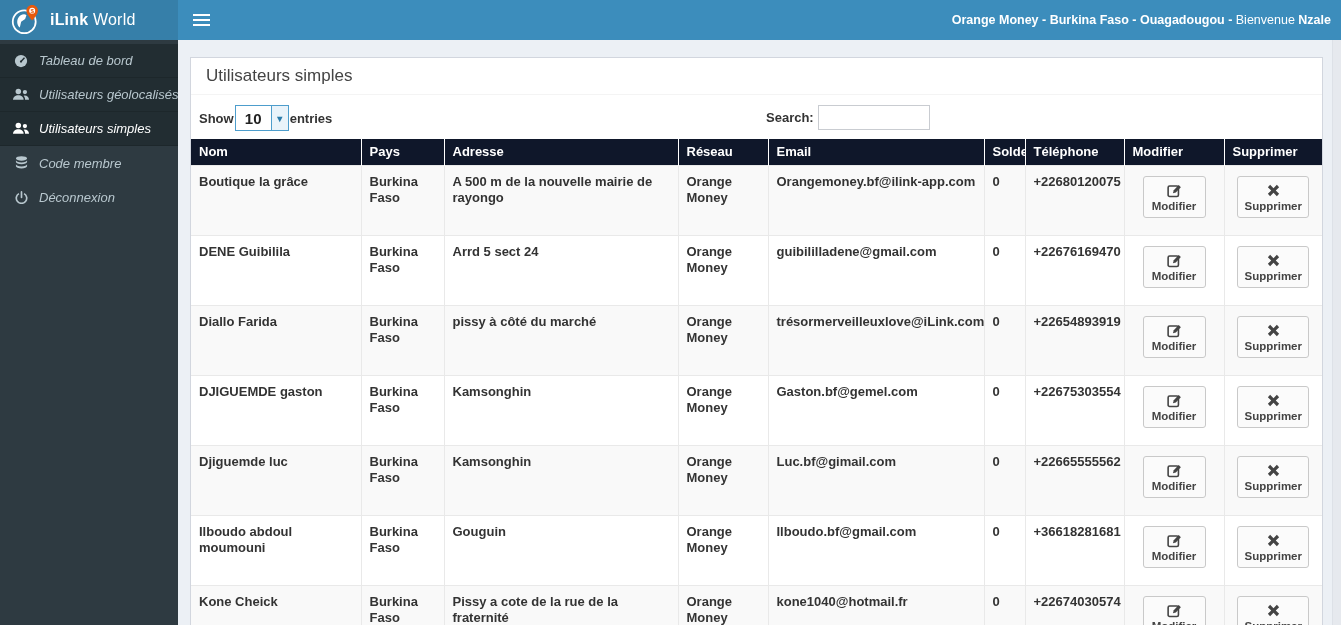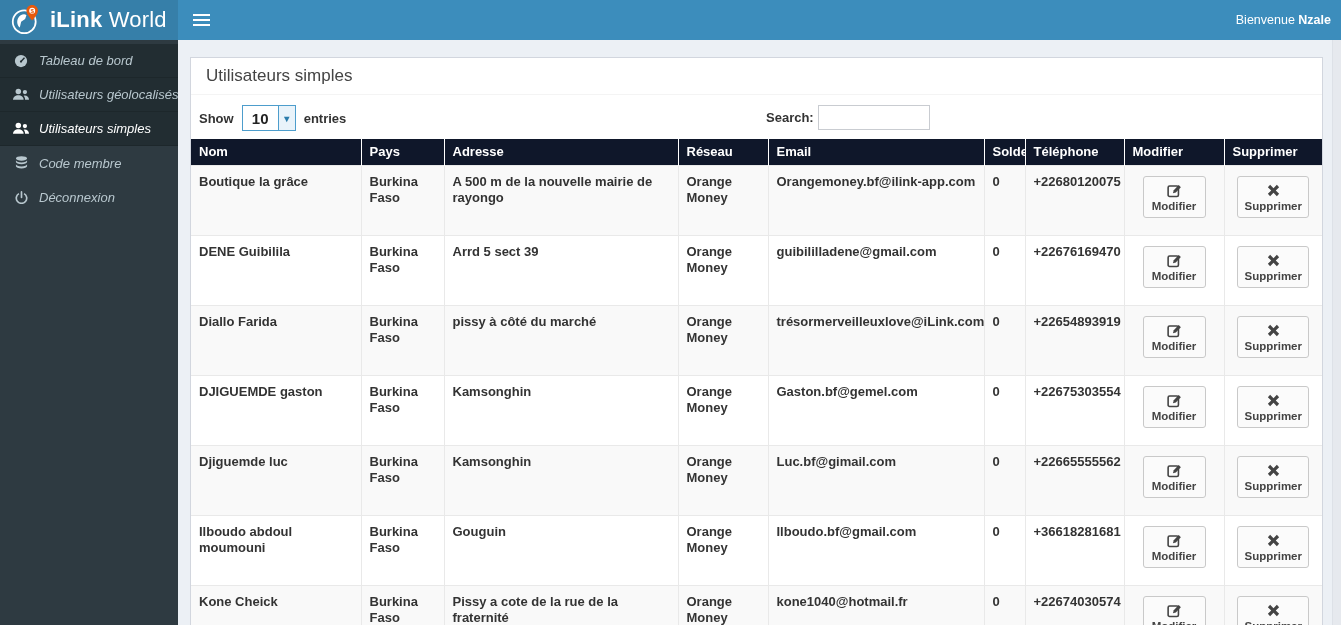--- a/index.html
+++ b/index.html
@@ -4,21 +4,21 @@
 <style>
   * { margin:0; padding:0; box-sizing:border-box; }
   html,body { width:1341px; height:625px; overflow:hidden;
     font-family:"Liberation Sans", sans-serif; background:#ecf0f5; }
 
   
   .navbar { position:fixed; top:0; left:0; width:1341px; height:40px;
     background:#3c8dbc; display:flex; align-items:stretch; z-index:10; }
   .logo { width:178px; background:#367fa9; display:flex; align-items:center;
     padding-left:11px; gap:9px; flex:none; }
-  .brand-text { color:#fff; font-size:22px; letter-spacing:.2px; white-space:nowrap; }
+  .brand-text { color:#fff; font-size:16px; letter-spacing:.2px; white-space:nowrap; }
   .brand-text .b { font-weight:700; }
   .brand-text .l { font-weight:400; }
   .hamburger { width:46px; display:flex; flex-direction:column; justify-content:center;
     align-items:center; gap:3px; cursor:pointer; }
   .hamburger span { display:block; width:17px; height:2px; background:#fff; }
   .nav-user { margin-left:auto; display:flex; align-items:center; padding-right:10px;
     color:#fff; font-size:12.5px; white-space:pre; }
 
   
   .sidebar { position:fixed; top:40px; left:0; width:178px; height:585px;
@@ -38,21 +38,21 @@
   .scroll-strip { position:fixed; right:0; top:40px; width:9px; height:585px;
     background:#e6e9ee; border-left:1px solid #dde1e7; }
   .box { position:absolute; left:12px; top:17px; width:1133px;
     background:#fff; border:1px solid #d2d6de; }
   .box-header { padding:8px 15px; font-size:17px; color:#444;
     border-bottom:1px solid #f4f4f4; }
   .box-body { padding:4px 0 0; }
 
   
   .controls { position:relative; height:26px; margin:6px 8px 8px; font-size:13px; }
-  .show-group { display:flex; align-items:center; gap:8px; font-weight:700; color:#333; }
+  .show-group { display:flex; align-items:center; gap:1px; font-weight:700; color:#333; }
   .select { width:54px; height:26px; border:1px solid #4d9dcc; background:#fff;
     display:flex; align-items:stretch; cursor:pointer; }
   .select-value { flex:1; display:flex; align-items:center; justify-content:center;
     font-size:15px; font-weight:700; color:#222; }
   .select-arrow { width:17px; background:#e9f3fa; border-left:1px solid #4d9dcc;
     display:flex; align-items:center; justify-content:center; color:#2b7cab;
     font-size:10px; }
   .search-group { position:absolute; left:567px; top:0; display:flex;
     align-items:center; gap:4px; font-weight:700; color:#333; }
   .search-input { width:112px; height:25px; border:1px solid #c9ccd1;
@@ -93,21 +93,21 @@
         <text x="24" y="10" font-size="7" font-weight="bold" fill="#e8590c" text-anchor="middle">$</text>
       </svg>
     </span>
     <span class="brand-text"><span class="b">iLink</span><span class="l"> World</span></span>
   </div>
   <div class="hamburger">
     <span></span>
       <span></span>
       <span></span>
   </div>
-  <div class="nav-user"><span style="font-weight: 400;">Bienvenue </span><span style="font-weight: 700;">Nzale</span></div>
+  <div class="nav-user"><span style="font-weight: 700;">Orange Money - Burkina Faso - Ouagadougou - </span><span style="font-weight: 400;">Bienvenue </span><span style="font-weight: 700;">Nzale</span></div>
 </header>
 
 <aside class="sidebar">
   <div class="menu-group-top">
       <div class="menu-item">
         <span class="mi-icon">
           <svg width="14" height="14" viewBox="0 0 16 16">
             <circle cx="8" cy="8" r="7" fill="currentColor"></circle>
             <path d="M8 8.6 12 4.2" stroke="#222d32" stroke-width="1.6" fill="none"></path>
             <circle cx="8" cy="8.6" r="1.3" fill="#222d32"></circle>
@@ -228,21 +228,21 @@
                     <svg width="13" height="13" viewBox="0 0 12 12">
                       <path d="M.8 2.9 2.9.8 6 3.9 9.1.8l2.1 2.1L8.1 6l3.1 3.1-2.1 2.1L6 8.1 2.9 11.2.8 9.1 3.9 6z" fill="#444"></path>
                     </svg>
                   </span>
                   <span>Supprimer</span>
                 </button></td>
             </tr>
             <tr>
               <td>DENE Guibilila</td>
               <td>Burkina Faso</td>
-              <td>Arrd 5 sect 39</td>
+              <td>Arrd 5 sect 24</td>
               <td>Orange Money</td>
               <td>guibililladene@gmail.com</td>
               <td>0</td>
               <td>+22676169470</td>
               <td class="c-action"><button class="action-btn">
                   <span class="ai">
                     <svg width="15" height="15" viewBox="0 0 16 16">
                       <rect x="1.2" y="3.2" width="11" height="11.2" rx="1.6" fill="none" stroke="#444" stroke-width="1.7"></rect>
                       <path d="M6.3 10.9l.9-3.1 5.3-5.6 2.3 2.2-5.4 5.6z" fill="#444"></path>
                     </svg>

